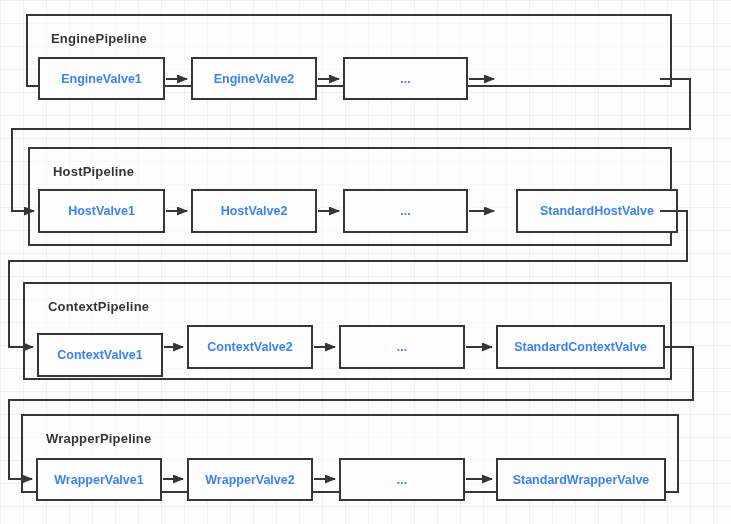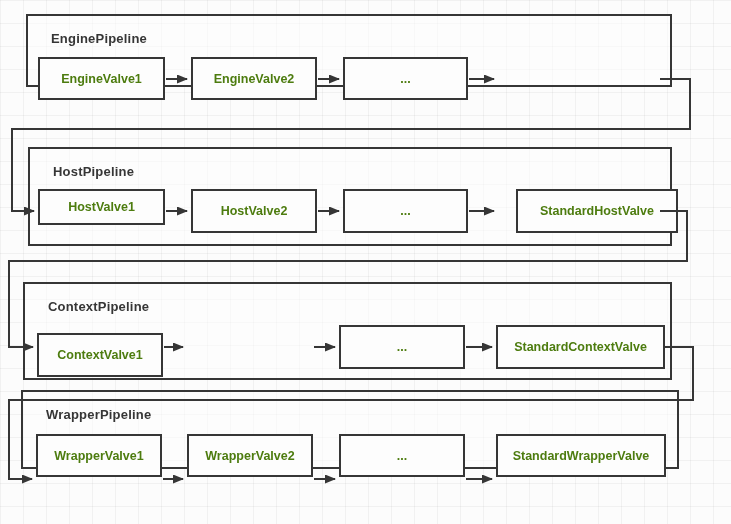--- a/index.html
+++ b/index.html
@@ -16,33 +16,33 @@
     position:absolute;border:2px solid #363636;background:rgba(253,253,253,0.55);
     box-sizing:border-box;z-index:1;
   }
   .ptitle{
     position:absolute;left:23px;top:15px;font-size:13px;font-weight:bold;
     color:#363636;letter-spacing:0.2px;white-space:nowrap;
   }
   .valve{
     position:absolute;border:2px solid #363636;background:#fdfdfd;
     box-sizing:border-box;display:flex;align-items:center;justify-content:center;
-    font-size:12.5px;font-weight:bold;color:#4d7c0f;white-space:nowrap;z-index:2;
+    font-size:12.5px;font-weight:bold;color:#3b82f6;white-space:nowrap;z-index:2;
   }
   
   .p0{left:26px;top:14px;width:646px;height:73px;}
   .p1{left:28px;top:147px;width:644px;height:99px;}
   .p2{left:23px;top:282px;width:649px;height:98px;}
-  .p3{left:21px;top:390px;width:658px;height:79px;}
+  .p3{left:21px;top:414px;width:658px;height:79px;}
   
   .p0 .v0{left:10px;top:41px;width:127px;height:43px;}
   .p0 .v1{left:163px;top:41px;width:126px;height:43px;}
   .p0 .v2{left:315px;top:41px;width:125px;height:43px;}
   .p0 .v3{left:470px;top:41px;width:162px;height:43px;}
-  .p1 .v0{left:8px;top:40px;width:127px;height:36px;}
+  .p1 .v0{left:8px;top:40px;width:127px;height:44px;}
   .p1 .v1{left:161px;top:40px;width:126px;height:44px;}
   .p1 .v2{left:313px;top:40px;width:125px;height:44px;}
   .p1 .v3{left:468px;top:40px;width:162px;height:44px;margin-left:18px;}
   .p2 .v0{left:12px;top:41px;width:126px;height:44px;margin-top:8px;}
   .p2 .v1{left:162px;top:41px;width:126px;height:44px;}
   .p2 .v2{left:314px;top:41px;width:126px;height:44px;}
   .p2 .v3{left:471px;top:41px;width:169px;height:44px;}
   .p3 .v0{left:13px;top:42px;width:126px;height:43px;}
   .p3 .v1{left:164px;top:42px;width:126px;height:43px;}
   .p3 .v2{left:316px;top:42px;width:126px;height:43px;}
@@ -76,20 +76,21 @@
     <div class="ptitle">HostPipeline</div>
     <div class="valve v0">HostValve1</div>
     <div class="valve v1">HostValve2</div>
     <div class="valve v2">...</div>
     <div class="valve v3">StandardHostValve</div>
   </section>
 
   <section class="pipeline p2">
     <div class="ptitle">ContextPipeline</div>
     <div class="valve v0">ContextValve1</div>
+    <div class="valve v1">ContextValve2</div>
     <div class="valve v2">...</div>
     <div class="valve v3">StandardContextValve</div>
   </section>
 
   <section class="pipeline p3">
     <div class="ptitle">WrapperPipeline</div>
     <div class="valve v0">WrapperValve1</div>
     <div class="valve v1">WrapperValve2</div>
     <div class="valve v2">...</div>
     <div class="valve v3">StandardWrapperValve</div>

